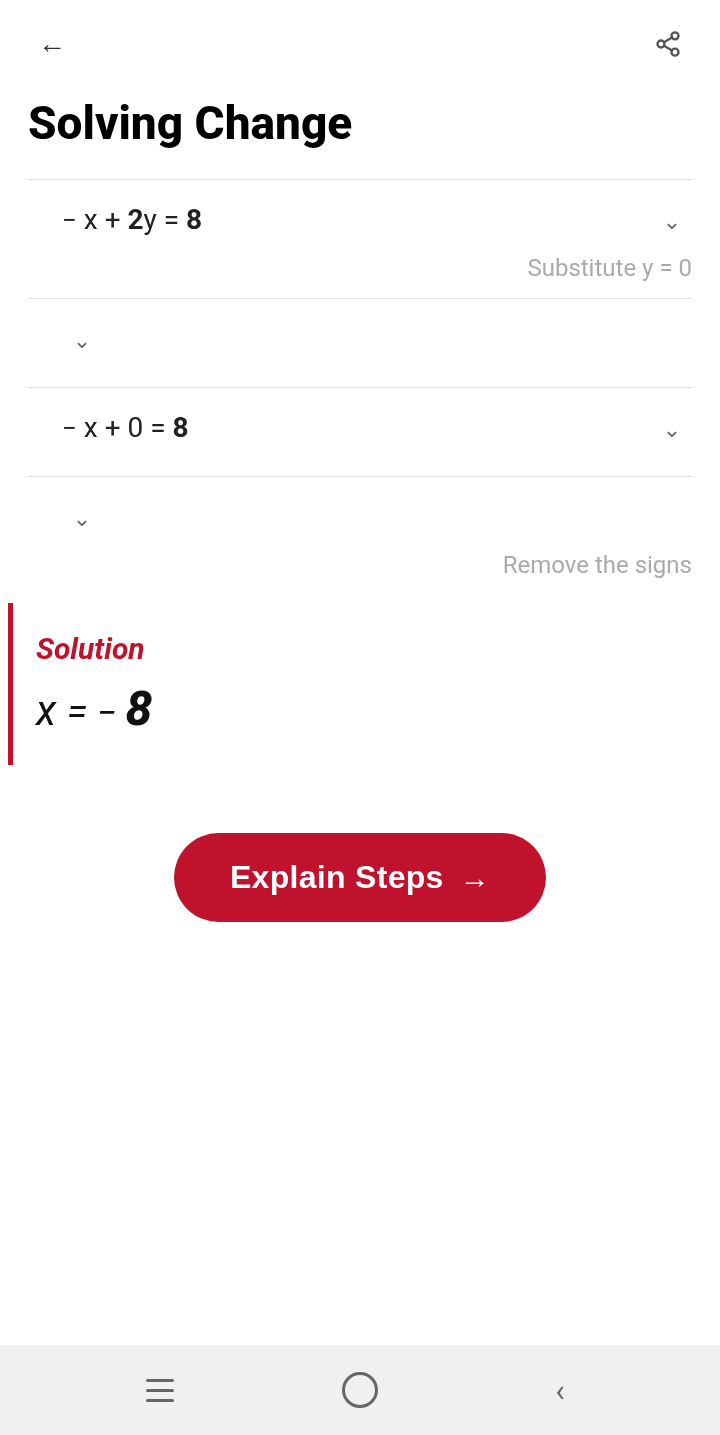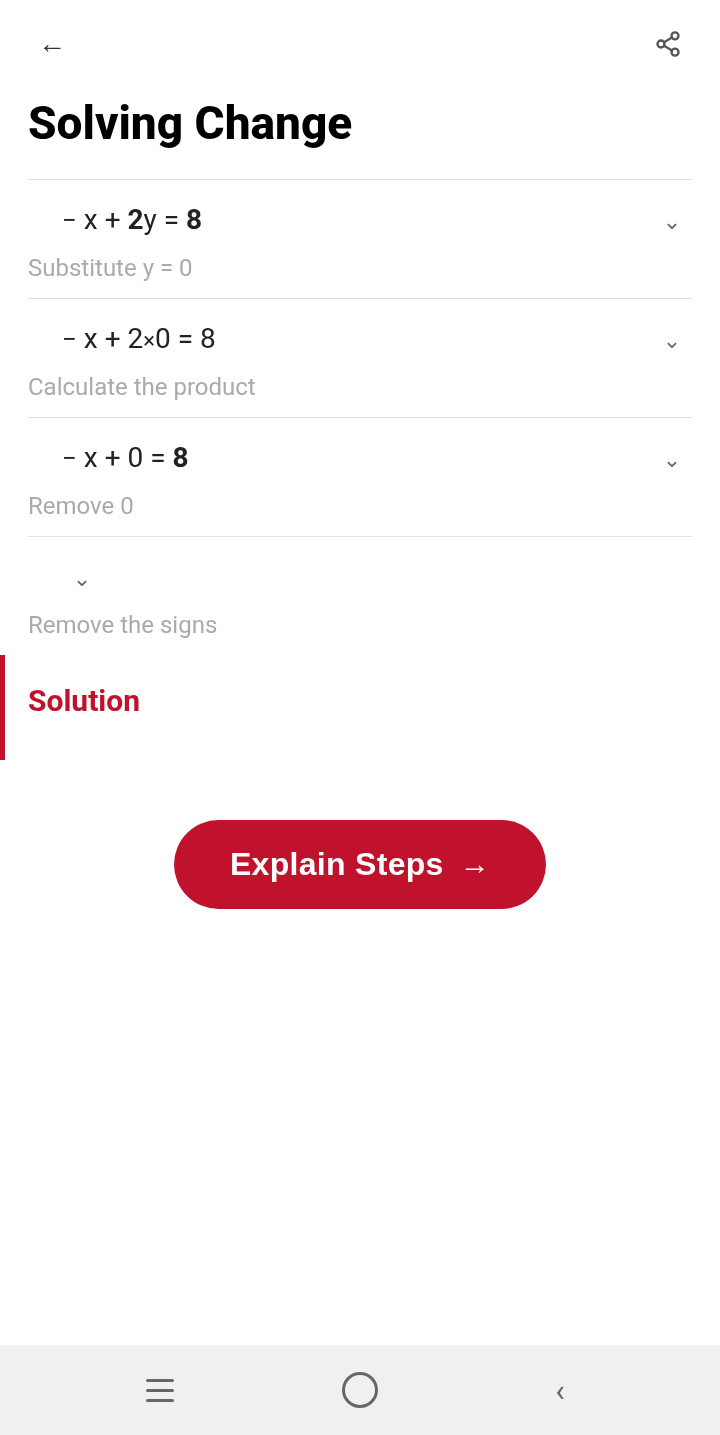--- a/index.html
+++ b/index.html
@@ -115,26 +115,28 @@
       font-size: 22px;
       color: #666;
       line-height: 1;
     }
 
     .step-description {
       font-size: 24px;
       color: #aaa;
       font-weight: 400;
       padding-top: 2px;
+      text-align: right;
     }
 
     .solution-section {
       border-left: 5px solid #c0122c;
-      margin: 0;
+      margin: 8px;
       padding: 28px 44px 28px 23px;
+      font-style: italic;
     }
 
     .solution-label {
       font-size: 30px;
       font-weight: 700;
       color: #c0122c;
       margin-bottom: 14px;
     }
 
     .solution-value {
@@ -275,55 +277,55 @@
         </div>
         <div class="chevron-btn">
           <span class="chevron-icon">⌄</span>
         </div>
       </div>
       <div class="step-description">Substitute y = 0</div>
     </div>
 
     <div class="step-item">
       <div class="step-header">
-        <div class="step-equation">
-          <span class="minus-sign">−</span> x + 2<span class="times-sign">×</span>0 = 8
-        </div>
         <div class="chevron-btn">
           <span class="chevron-icon">⌄</span>
         </div>
       </div>
-      <div class="step-description">Calculate the product</div>
     </div>
 
     <div class="step-item">
       <div class="step-header">
         <div class="step-equation">
           <span class="minus-sign">−</span> x + 0 = <span class="bold-num">8</span>
         </div>
         <div class="chevron-btn">
           <span class="chevron-icon">⌄</span>
         </div>
       </div>
-      <div class="step-description">Remove 0</div>
     </div>
 
     <div class="step-item">
       <div class="step-header">
         <div class="chevron-btn">
           <span class="chevron-icon">⌄</span>
         </div>
       </div>
       <div class="step-description">Remove the signs</div>
     </div>
 
   </div>
 
   <div class="solution-section">
     <div class="solution-label">Solution</div>
+    <div class="solution-value">
+      <span class="x-var">x</span>
+      <span class="equals"> = </span>
+      <span class="minus-sol">− </span><span class="bold-8">8</span>
+    </div>
   </div>
 
   <div class="bottom-area">
     <button class="explain-btn">
       <span>Explain Steps</span>
       <span class="explain-arrow">→</span>
     </button>
   </div>
 </div>
 

